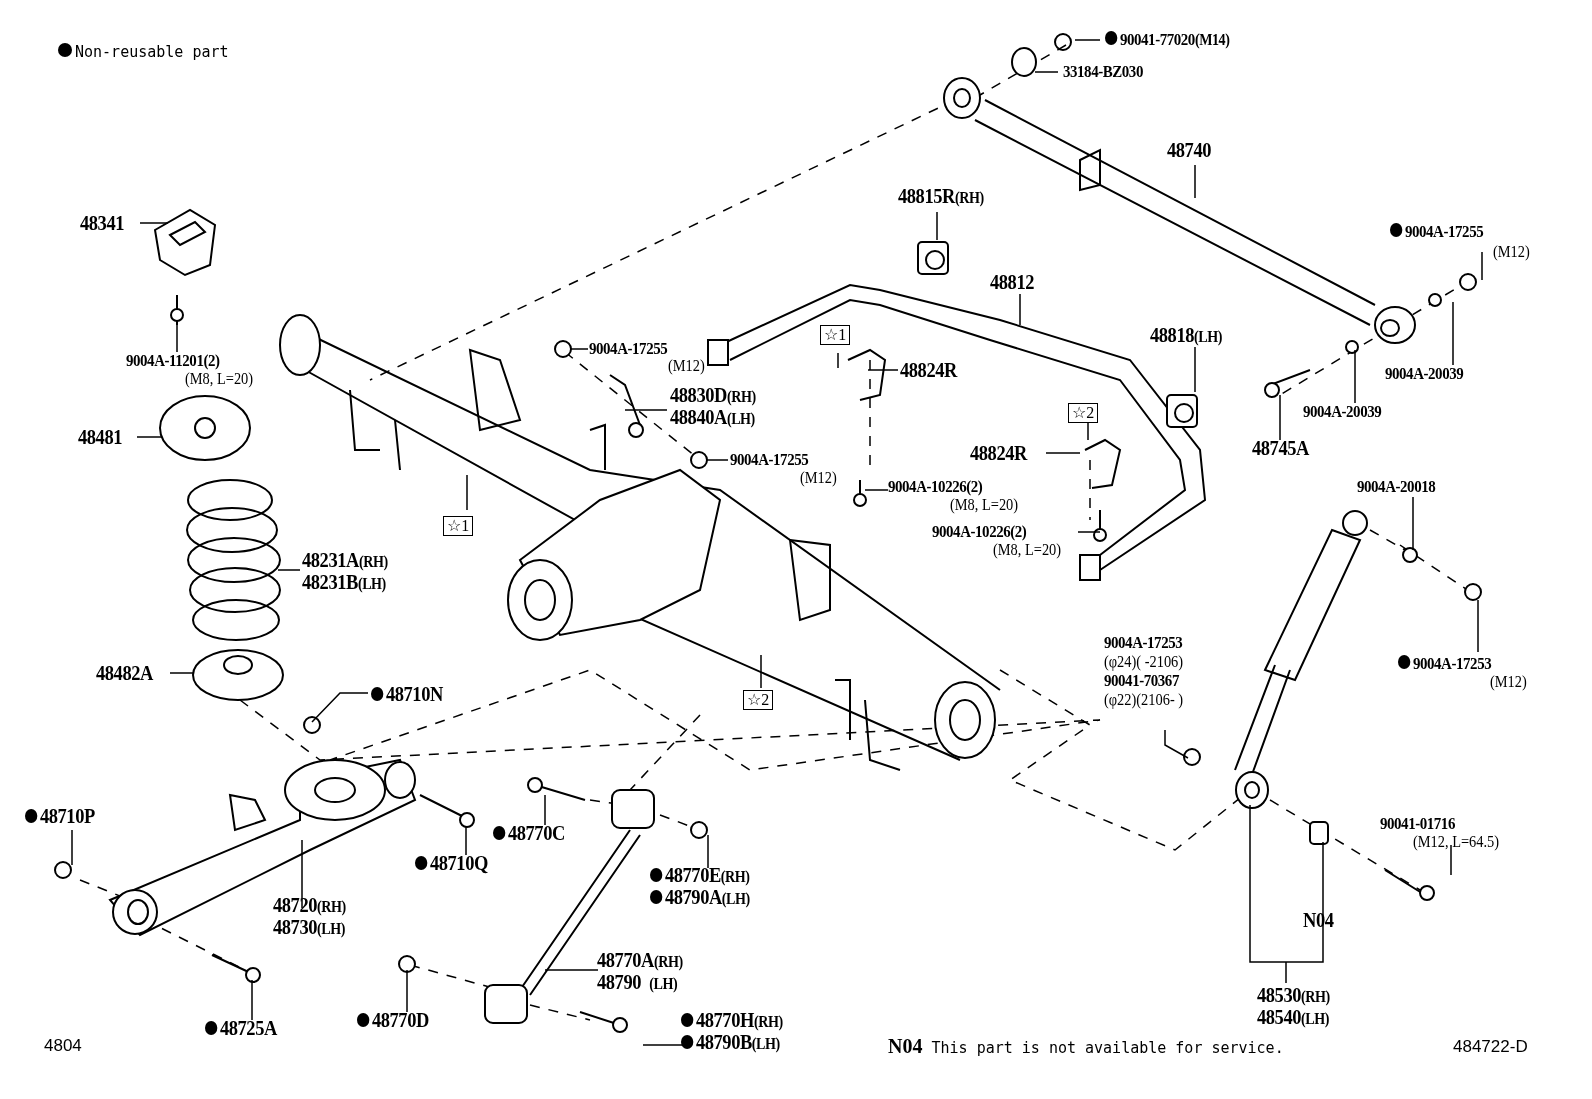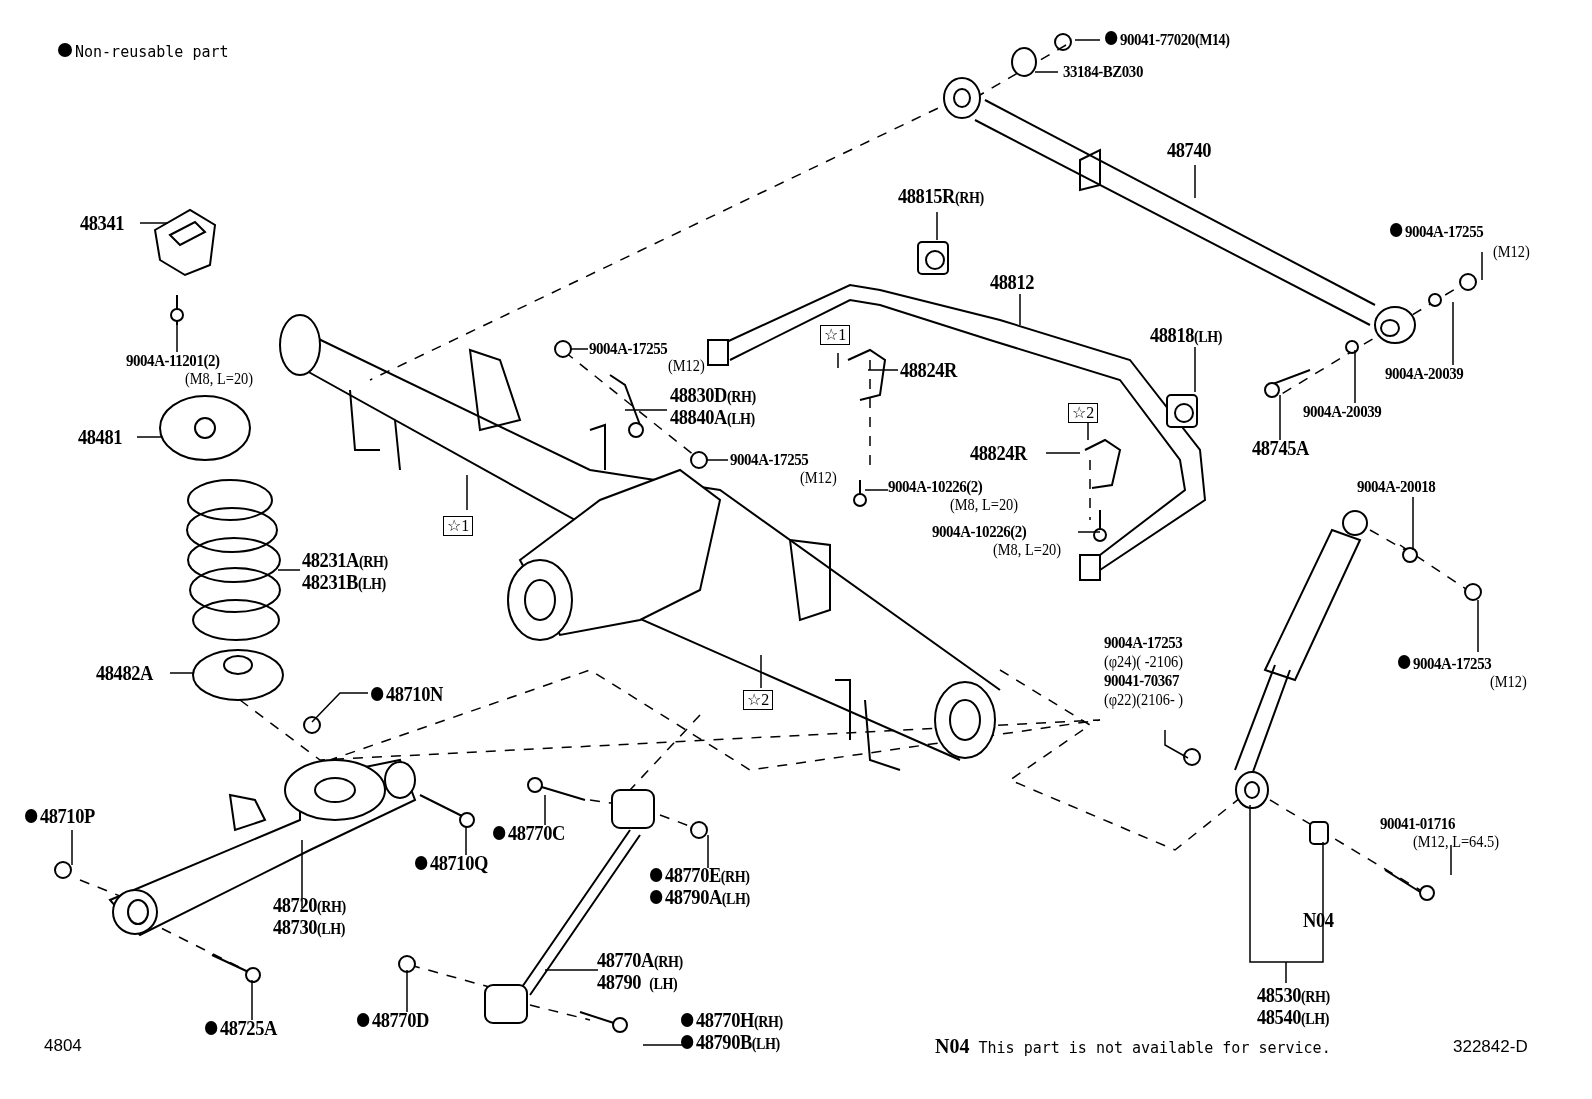--- a/index.html
+++ b/index.html
@@ -246,14 +246,14 @@
 <div class="sub" style="left:1413px;top:833px;">(M12, L=64.5)</div>
 <div class="lbl" style="left:1303px;top:910px;"><span>N04</span></div>
 <div class="lbl" style="left:1257px;top:985px;"><span>48530</span><span class="side">(RH)</span><br><span>48540</span><span class="side">(LH)</span></div>
 
 <div class="star" style="left:443px;top:516px;">☆1</div>
 <div class="star" style="left:820px;top:325px;">☆1</div>
 <div class="star" style="left:743px;top:690px;">☆2</div>
 <div class="star" style="left:1068px;top:403px;">☆2</div>
 
 <div class="ref" style="left:44px;top:1036px;">4804</div>
-<div class="note" style="left:935px;top:1038px;"><b style="font-family:'Liberation Serif',serif;font-size:20px;">N04</b> <span>This part is not available for service.</span></div>
-<div class="ref" style="left:1453px;top:1037px;">322842-D</div>
+<div class="note" style="left:888px;top:1038px;"><b style="font-family:'Liberation Serif',serif;font-size:20px;">N04</b> <span>This part is not available for service.</span></div>
+<div class="ref" style="left:1453px;top:1037px;">484722-D</div>
 
 </body></html>

